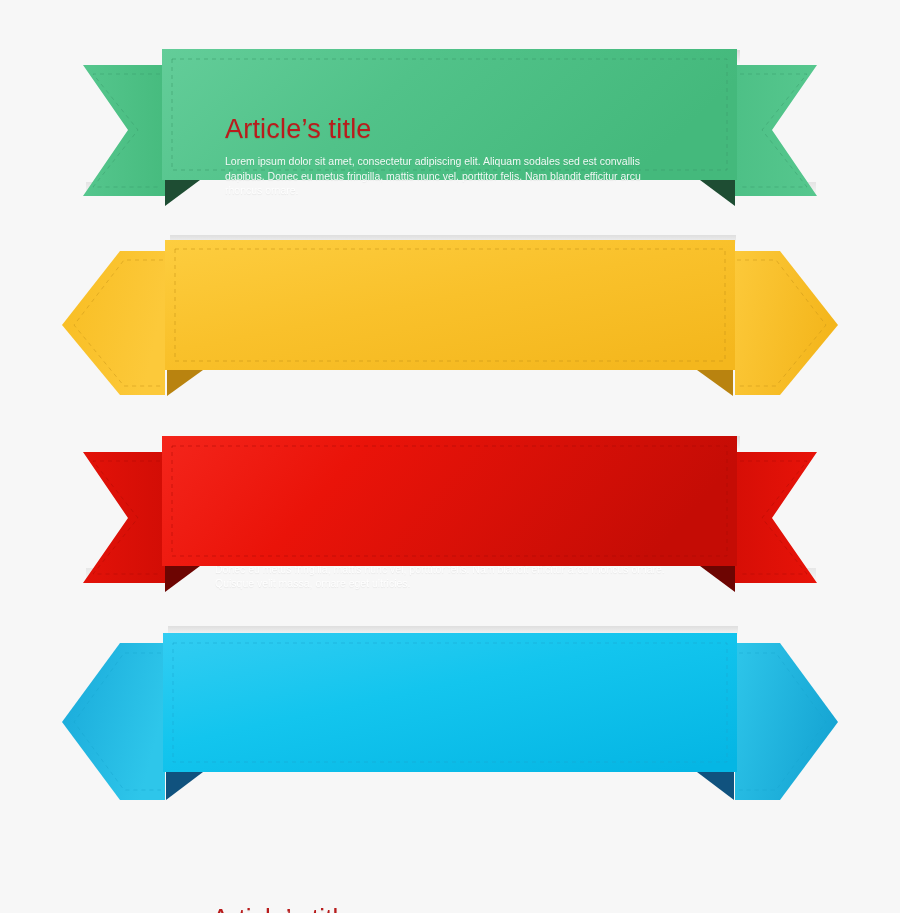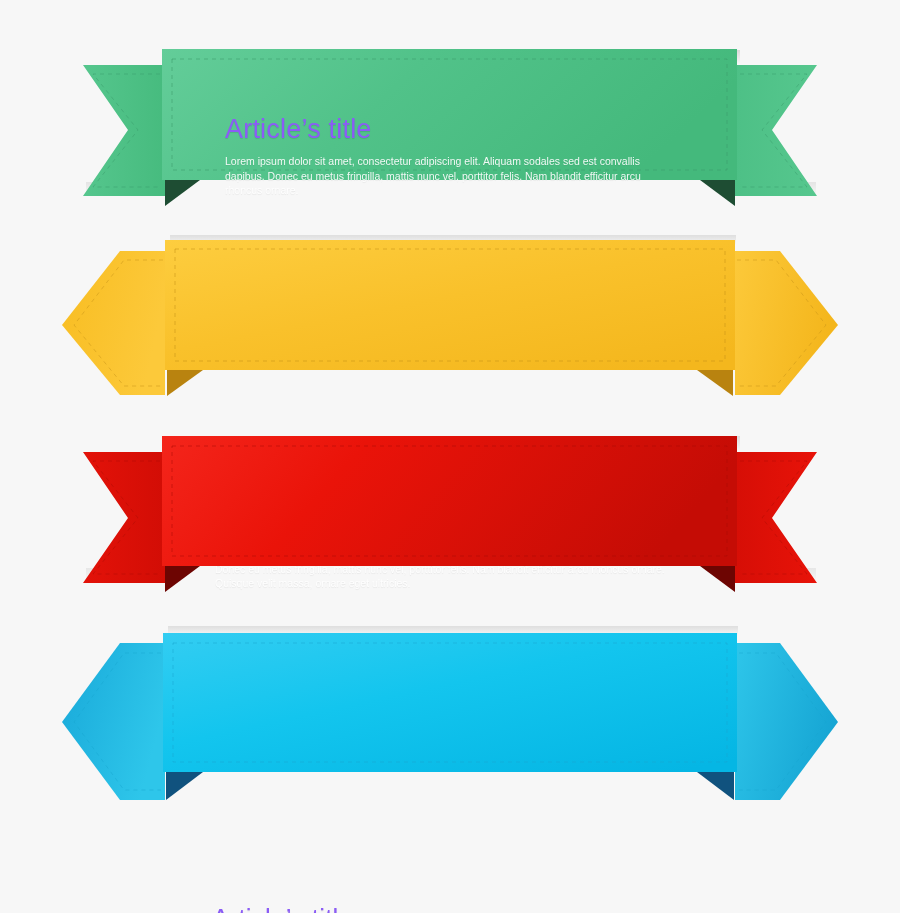--- a/index.html
+++ b/index.html
@@ -8,21 +8,21 @@
     background:#f7f7f7;
     font-family:"Liberation Sans", sans-serif;
     overflow:hidden;
     position:relative;
   }
   .stage{position:absolute;left:0;top:0;width:900px;height:913px;}
   .ribbon{position:absolute;left:0;width:900px;}
   .ribbon svg{display:block;}
   .content{
     position:absolute;
-    color:#8b5cf6;
+    color:#b91c1c;
     pointer-events:none;
   }
   .r-title{
     font-weight:400;
     letter-spacing:0.2px;
     white-space:nowrap;
     text-shadow:0 1px 1px rgba(0,0,0,.10);
     line-height:1;
   }
   .r-body{

